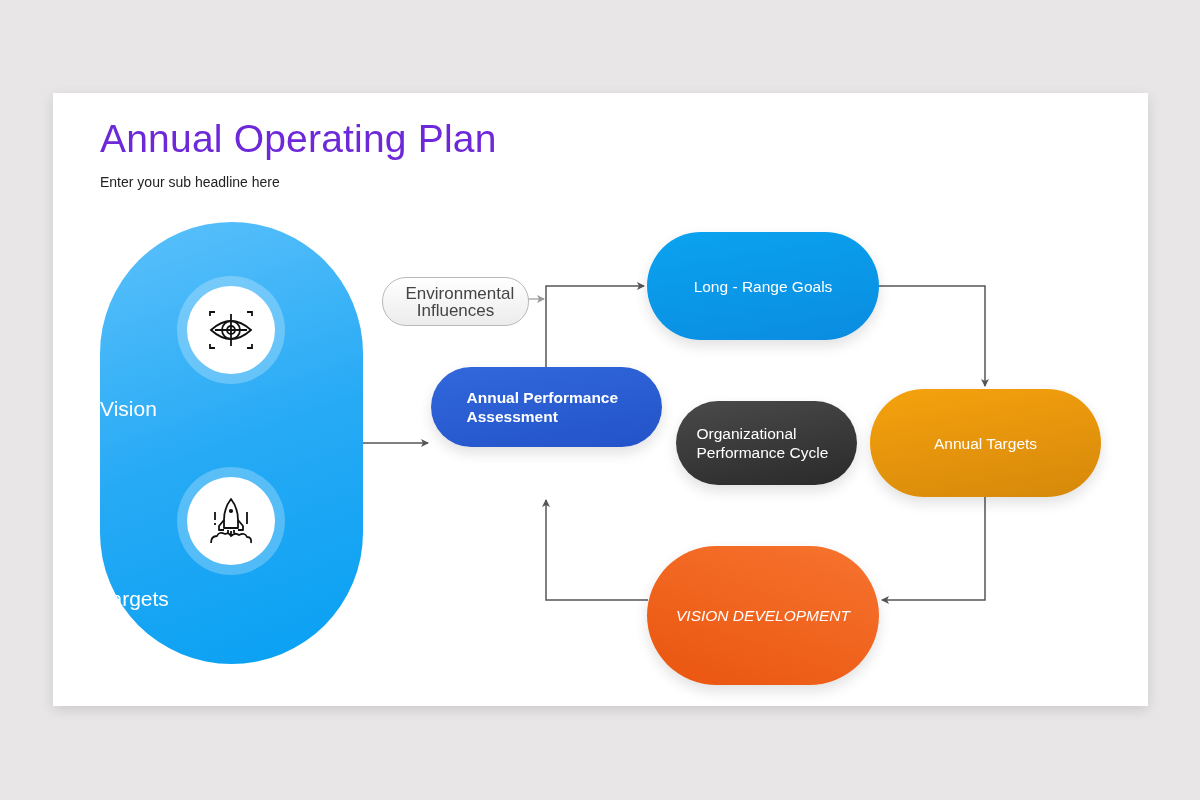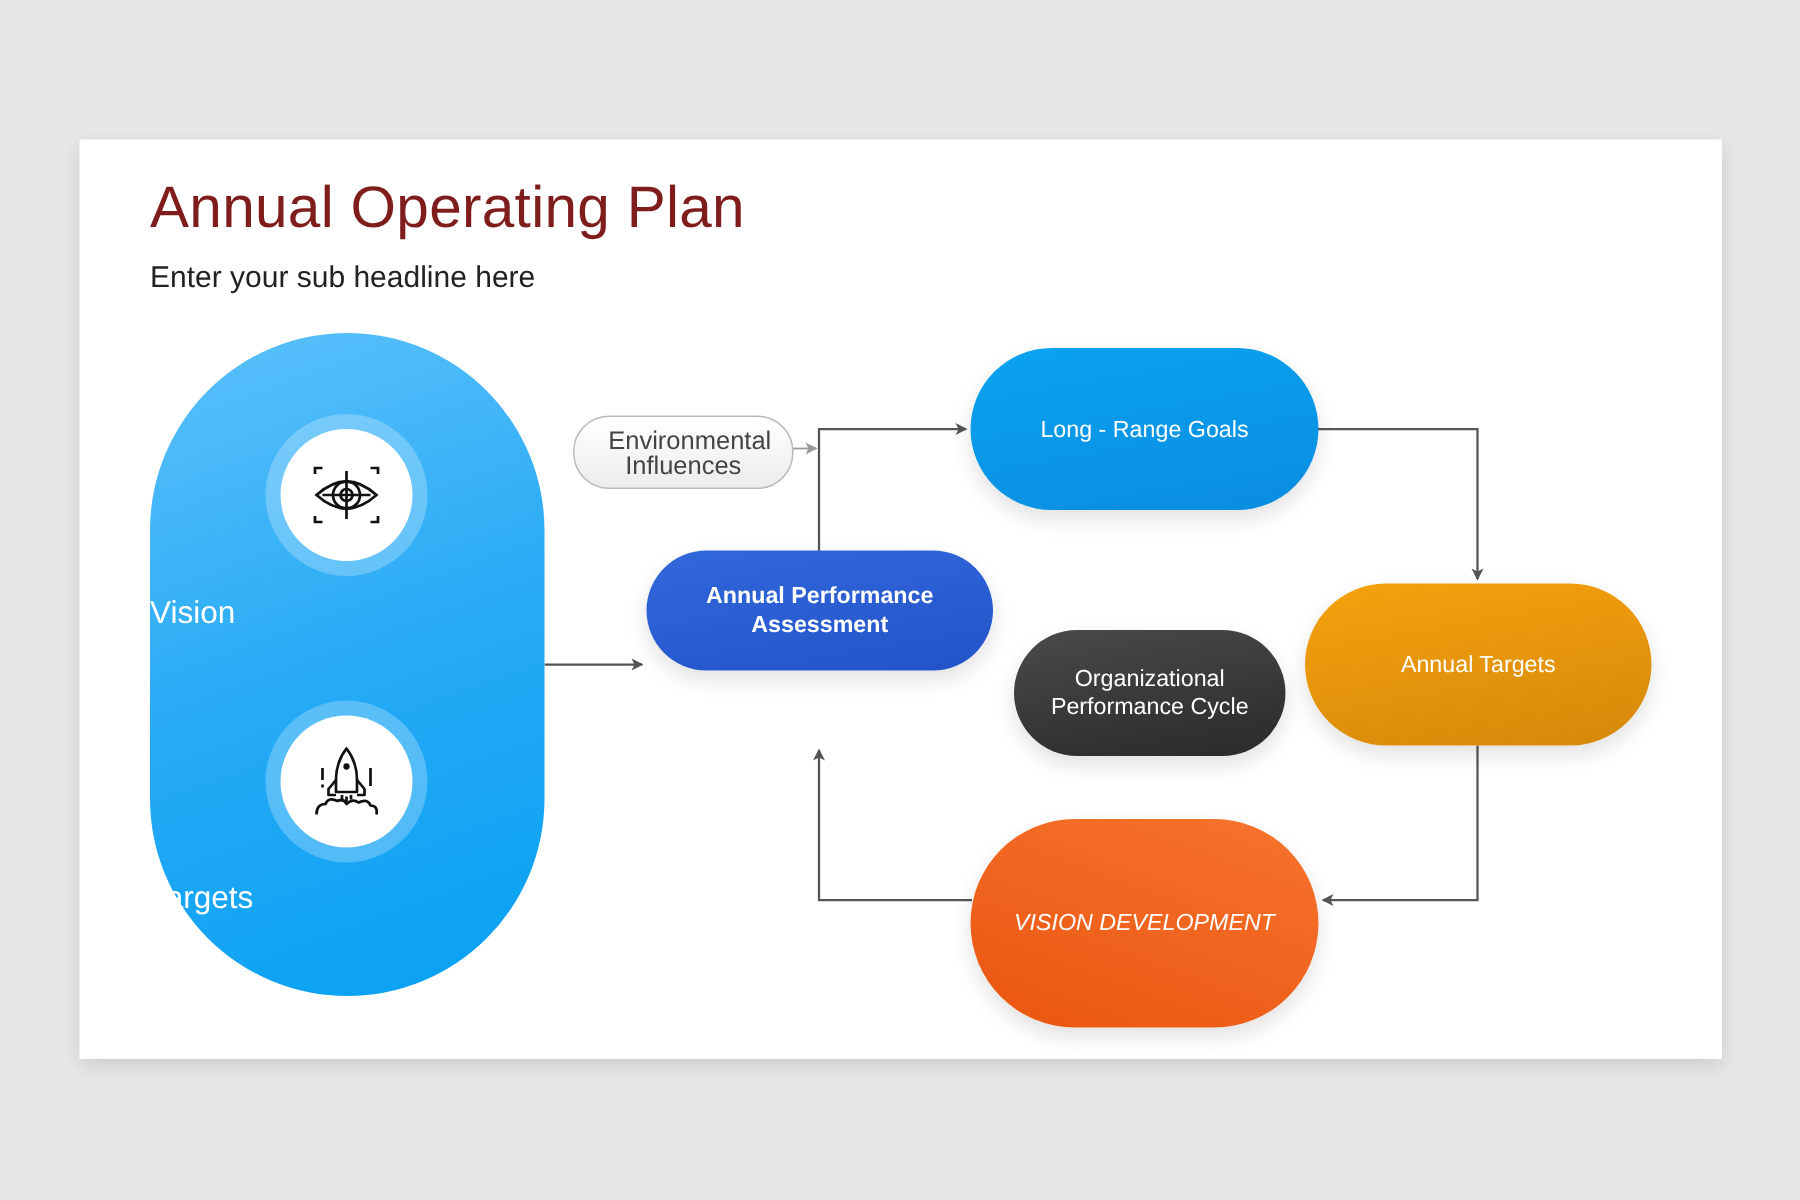--- a/index.html
+++ b/index.html
@@ -1,23 +1,23 @@
 <!DOCTYPE html>
 <html><head>
 <meta charset="utf-8">
 <style>
   html, body { margin:0; padding:0; }
   body { width:1200px; height:800px; background:#e8e6e7; position:relative; overflow:hidden;
          font-family:"Liberation Sans", "DejaVu Sans", sans-serif; }
   .slide { position:absolute; left:53px; top:93px; width:1095px; height:613px; background:#fff;
            box-shadow:0 4px 12px rgba(0,0,0,0.12); }
-  .title { position:absolute; left:100px; top:117px; font-size:39px; color:#7f1d1d; letter-spacing:0.2px; white-space:nowrap; }
-  .subtitle { position:absolute; left:100px; top:174px; font-size:20px; color:#222; white-space:nowrap; }
+  .title { position:absolute; left:100px; top:117px; font-size:39px; color:#6d28d9; letter-spacing:0.2px; white-space:nowrap; }
+  .subtitle { position:absolute; left:100px; top:174px; font-size:14px; color:#222; white-space:nowrap; }
 
-  .pill { position:absolute; display:flex; align-items:center; justify-content:center; text-align:center;
+  .pill { position:absolute; display:flex; align-items:center; justify-content:center; 
           color:#fff; border-radius:9999px; font-size:15.5px; line-height:19px; box-shadow:0 6px 14px rgba(0,0,0,0.12); }
   .big { position:absolute; left:100px; top:222px; width:263px; height:442px; border-radius:132px;
          background:linear-gradient(160deg,#5cc1fb 0%,#27aaf5 50%,#07a0f3 100%); }
   .icircle { position:absolute; width:108px; height:108px; border-radius:50%; background:rgba(255,255,255,0.25); }
   .icircle .inner { position:absolute; left:10px; top:10px; width:88px; height:88px; border-radius:50%; background:#fff;
                     display:flex; align-items:center; justify-content:center; }
   .blabel { position:absolute; width:263px; left:100px; text-align:left; color:#fff; font-size:21px; }
 
   .env { position:absolute; left:382px; top:277px; width:145px; height:47px; border-radius:24px;
          border:1px solid #b9b9b9; background:linear-gradient(180deg,#ffffff,#ececec);
@@ -86,21 +86,21 @@
 </div>
 
 <div class="pill" style="left:647px; top:232px; width:232px; height:108px; background:linear-gradient(170deg,#0aa3f0,#0a8ce0);">
   <span>Long - Range Goals</span>
 </div>
 
 <div class="pill" style="left:431px; top:367px; width:231px; height:80px; background:linear-gradient(170deg,#3168db,#2353c8);font-weight:bold;">
   <span style="width:160px;">Annual Performance Assessment</span>
 </div>
 
-<div class="pill" style="left:676px; top:401px; width:181px; height:84px; background:linear-gradient(170deg,#4a4a4a,#2a2a2a);margin-top:19px;">
+<div class="pill" style="left:676px; top:401px; width:181px; height:84px; background:linear-gradient(170deg,#4a4a4a,#2a2a2a);">
   <span style="width:140px;">Organizational Performance Cycle</span>
 </div>
 
 <div class="pill" style="left:870px; top:389px; width:231px; height:108px; background:linear-gradient(170deg,#f6a20e,#d5880a);">
   <span>Annual Targets</span>
 </div>
 
 <div class="pill" style="left:647px; top:546px; width:232px; height:139px; background:linear-gradient(200deg,#f7742f,#e9550f);font-style:italic;">
   <span>VISION DEVELOPMENT</span>
 </div>

